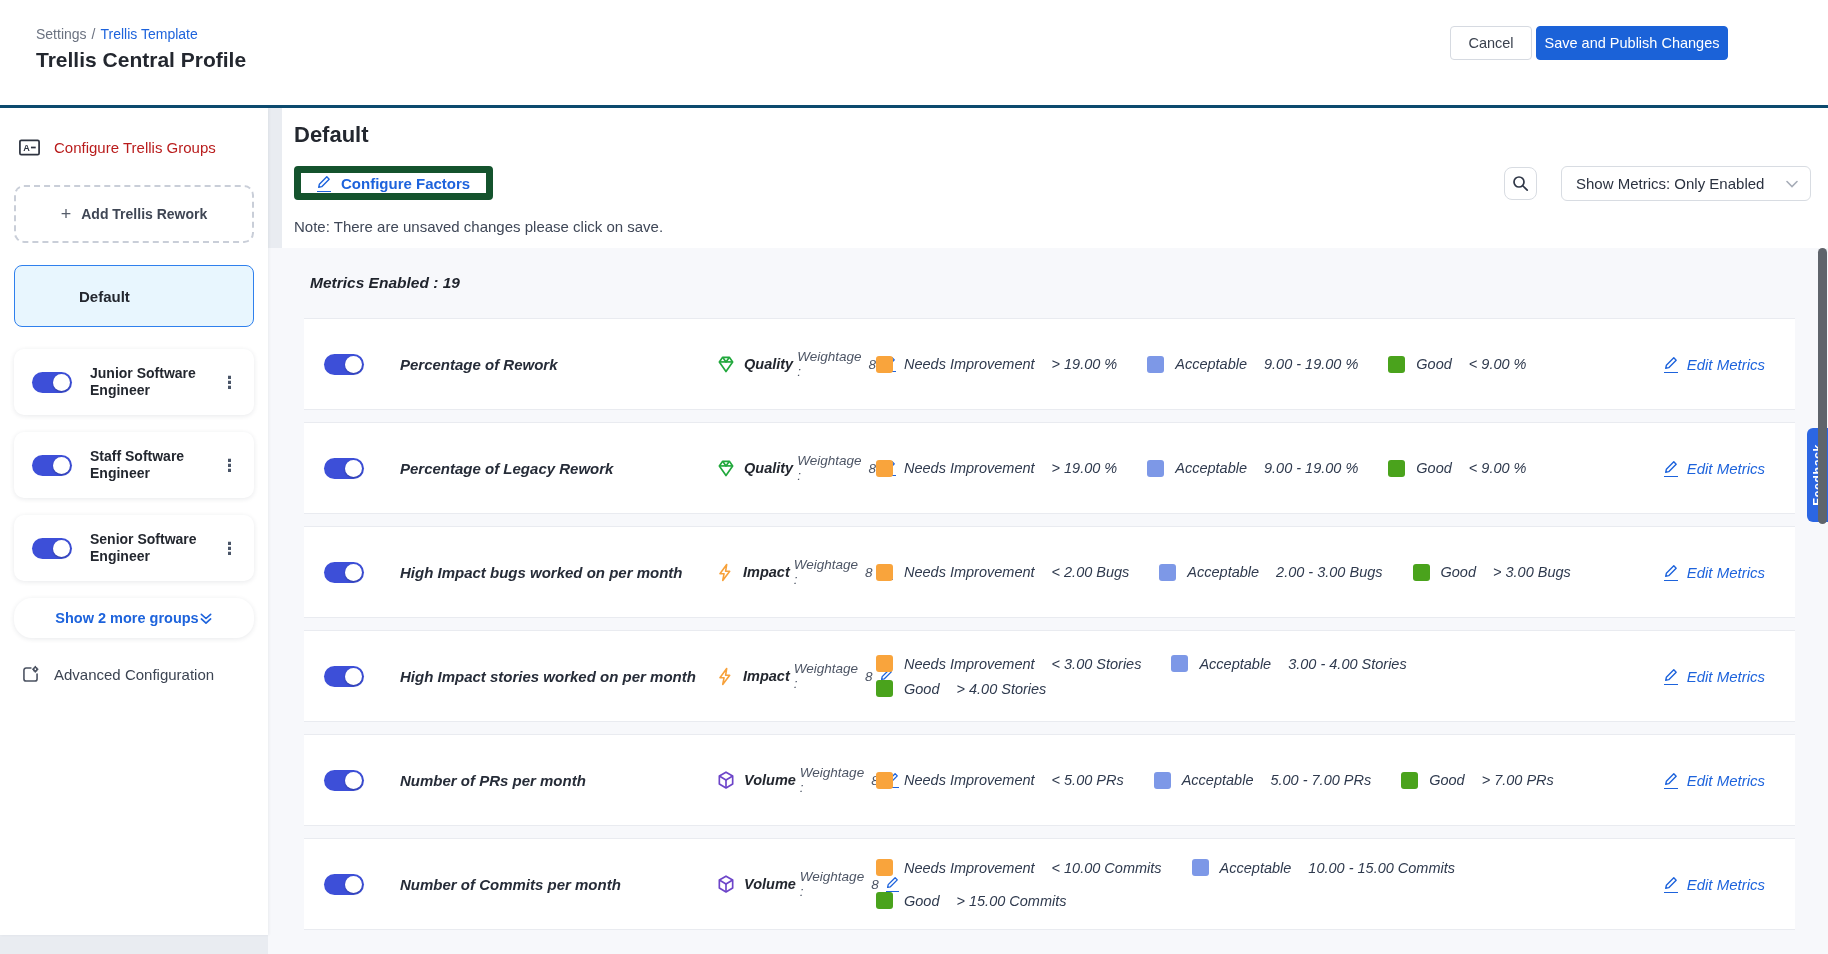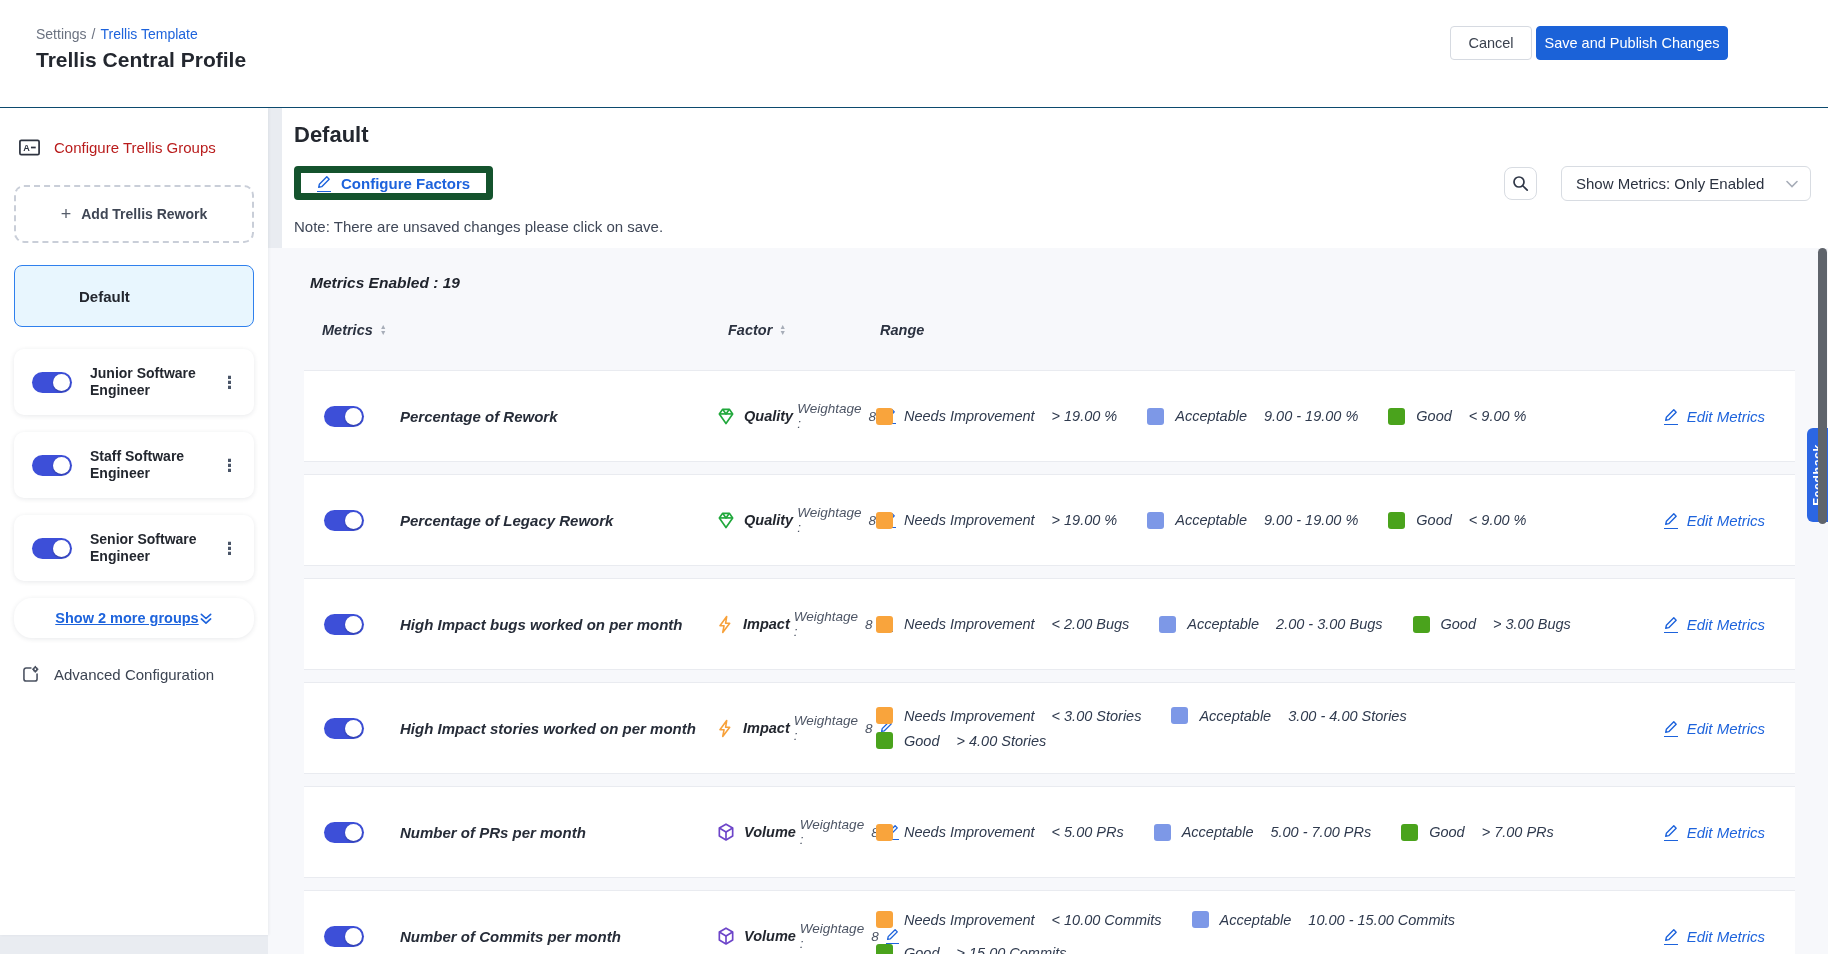--- a/index.html
+++ b/index.html
@@ -1,40 +1,40 @@
 <!DOCTYPE html>
 <html><head>
 <meta charset="utf-8">
 <style>
   * { margin:0; padding:0; box-sizing:border-box; }
   html,body { width:1828px; height:954px; overflow:hidden; }
   body { font-family:"Liberation Sans","DejaVu Sans",sans-serif; background:#e9ecf1; color:#262c38; position:relative; }
 
   
-  .topbar { position:absolute; left:0; top:0; width:1828px; height:108px; background:#fff; border-bottom:1px solid #0c4a6e; z-index:5; }
+  .topbar { position:absolute; left:0; top:0; width:1828px; height:108px; background:#fff; border-bottom:3px solid #0c4a6e; z-index:5; }
   .breadcrumb { position:absolute; left:36px; top:26px; font-size:14px; color:#6b7280; }
   .breadcrumb .sep { margin:0 5px; color:#6b7280; }
   .breadcrumb .crumb-link { color:#1d63dc; cursor:pointer; }
   .page-title { position:absolute; left:36px; top:48px; font-size:21px; font-weight:700; color:#23272f; }
   .topbar-actions { position:absolute; right:100px; top:26px; display:flex; gap:4px; }
   .btn { display:inline-flex; align-items:center; justify-content:center; height:34px; border-radius:4px; font-size:14.5px; cursor:pointer; }
   .btn-cancel { width:82px; background:#fff; border:1px solid #d6dae1; color:#3a414e; }
   .btn-primary { width:192px; background:#1b62d8; border:1px solid #1b62d8; color:#fff; font-weight:500; }
 
   
   .sidebar { position:absolute; left:0; top:108px; width:268px; height:827px; background:#fff; box-shadow:1px 0 3px rgba(20,30,50,.06); padding:28px 14px 0 14px; z-index:4; }
   .sb-section { display:flex; align-items:center; gap:13px; margin:0 0 26px 4px; }
   .sb-section-label { font-size:15px; color:#b91c1c; }
   .add-group { height:58px; border:2px dashed #c9ced8; border-radius:10px; display:flex; align-items:center; justify-content:center; gap:10px; color:#3f4654; font-weight:700; font-size:14px; cursor:pointer; margin-bottom:22px; }
   .add-group .plus { font-size:18px; font-weight:400; color:#565d6b; }
   .default-card { height:62px; background:#e8f6fe; border:1px solid #2f80ed; border-radius:8px; display:flex; align-items:center; padding-left:64px; font-size:15px; font-weight:700; color:#23272f; cursor:pointer; margin-bottom:22px; }
   .group-card { height:66px; background:#fff; border-radius:10px; box-shadow:0 1px 5px rgba(25,35,60,.10); display:flex; align-items:center; padding:0 10px 0 18px; margin-bottom:17px; cursor:pointer; }
   .group-card .glabel { font-size:14px; font-weight:700; color:#23272f; line-height:1.25; width:128px; margin-left:18px; }
   .group-card .kebab { margin-left:auto; color:#4a5568; font-size:17px; font-weight:700; padding:4px 6px; cursor:pointer; }
-  .show-more { height:40px; background:#fff; border-radius:18px; box-shadow:0 1px 5px rgba(25,35,60,.10); display:flex; align-items:center; justify-content:center; gap:0; color:#1d63dc; font-size:14.5px; font-weight:600; cursor:pointer; margin:6px 0 26px 0;text-decoration:underline; }
+  .show-more { height:40px; background:#fff; border-radius:18px; box-shadow:0 1px 5px rgba(25,35,60,.10); display:flex; align-items:center; justify-content:center; gap:0; color:#1d63dc; font-size:14.5px; font-weight:600; cursor:pointer; margin:6px 0 26px 0; }
   .advanced { display:flex; align-items:center; gap:13px; margin-left:6px; color:#3c4452; font-size:15px; cursor:pointer; }
 
   
   .toggle { width:40px; height:21px; border-radius:11px; background:#3d4fd8; position:relative; flex:0 0 auto; cursor:pointer; }
   .toggle .knob { position:absolute; right:2px; top:2px; width:17px; height:17px; border-radius:50%; background:#fff; box-shadow:0 1px 2px rgba(0,0,0,.25); }
 
   
   .main-head { position:absolute; left:282px; top:108px; width:1546px; height:140px; background:#fff; z-index:3; }
   .group-title { position:absolute; left:12px; top:14px; font-size:22px; font-weight:700; color:#23272f; }
   .cfg-btn { position:absolute; left:12px; top:58px; height:34px; padding:0 16px; border:7px solid #14532d; border-radius:4px; background:#fff; color:#1d63dc; font-size:15px; font-weight:600; display:inline-flex; align-items:center; gap:10px; cursor:pointer; }
@@ -184,39 +184,20 @@
       <svg width="12" height="8" viewBox="0 0 12 8" fill="none" stroke="#a7adb8" stroke-width="1.6" stroke-linecap="round">
           <path d="M1 1.5l5 5 5-5"></path>
         </svg>
     </span>
   </div>
 </div>
 
 <div class="table-region">
   <div class="metrics-enabled">Metrics Enabled : 19</div>
 
-  <div class="col-head">
-    <div class="col c-metrics">
-      <span>Metrics</span>
-      <span class="sorter">
-          <span>▲</span>
-          <span>▼</span>
-        </span>
-    </div>
-    <div class="col c-factor">
-      <span>Factor</span>
-      <span class="sorter">
-          <span>▲</span>
-          <span>▼</span>
-        </span>
-    </div>
-    <div class="col c-range">
-      <span>Range</span>
-    </div>
-  </div>
 
   <div class="rows" id="rows">
   <div class="mrow">
     <div class="toggle">
           <div class="knob"></div>
         </div>
     <div class="name">Percentage of Rework</div>
     <div class="factor-block">
       <div class="factor-top">
         <span>

